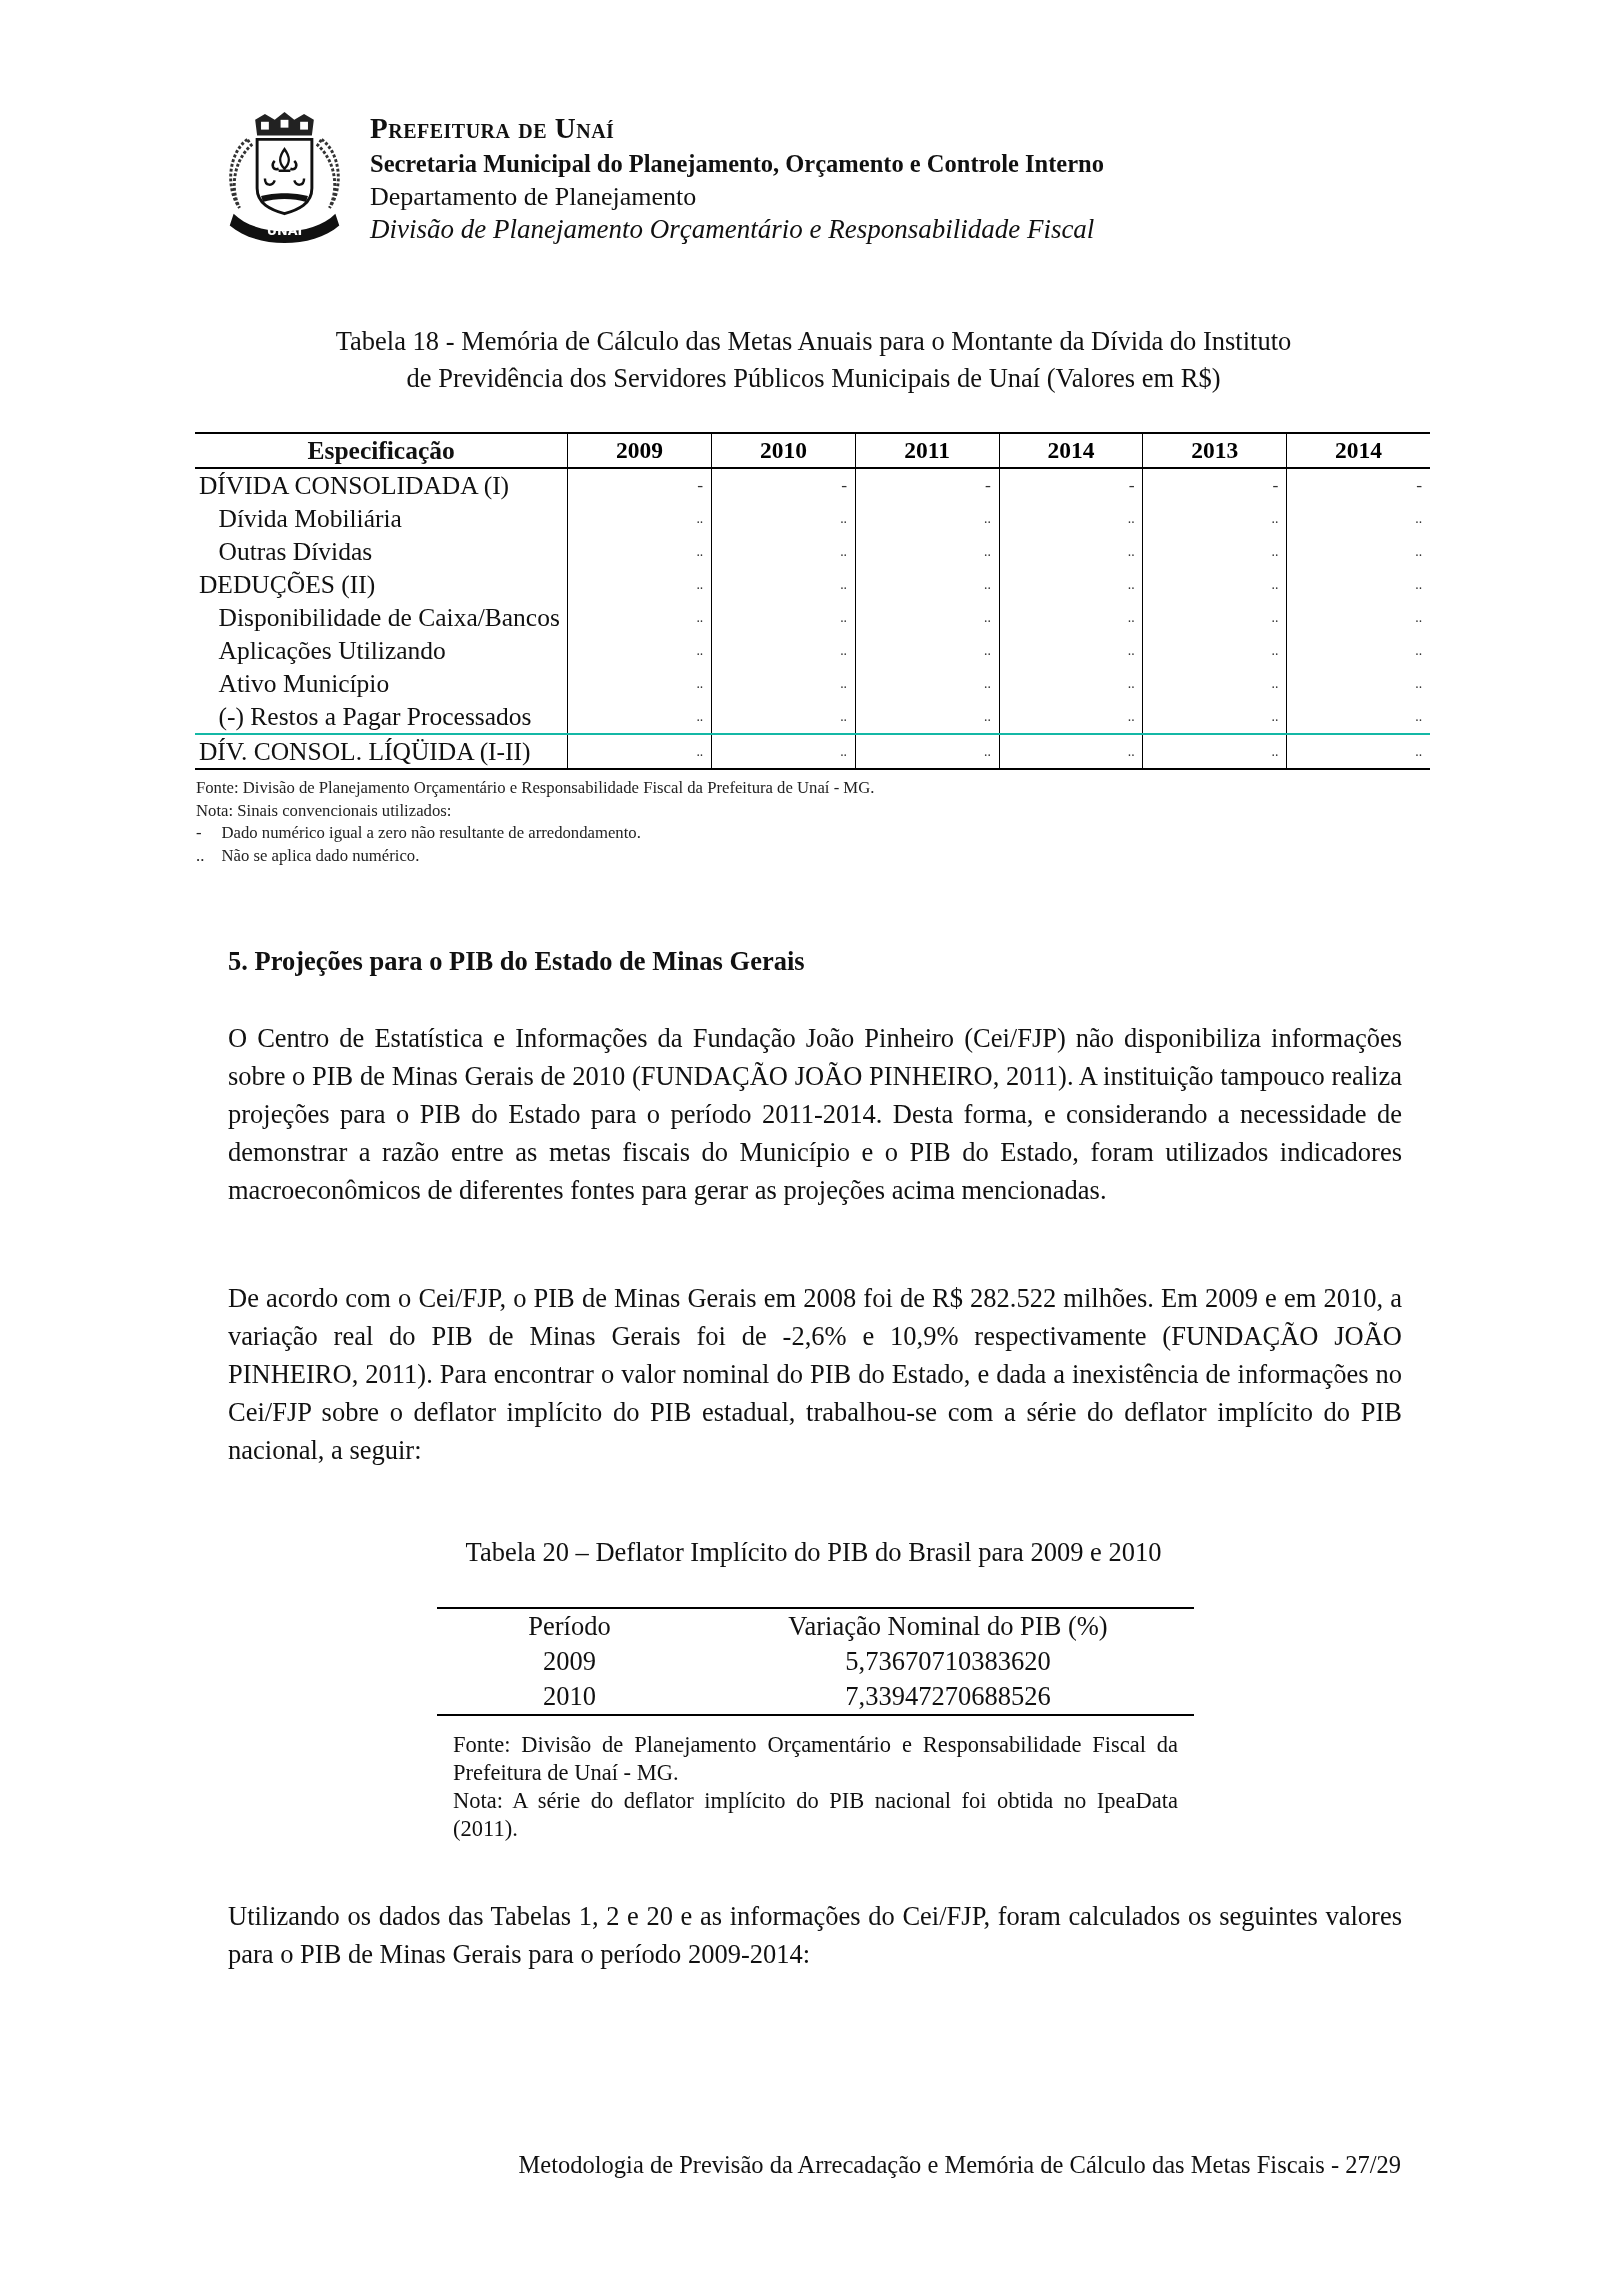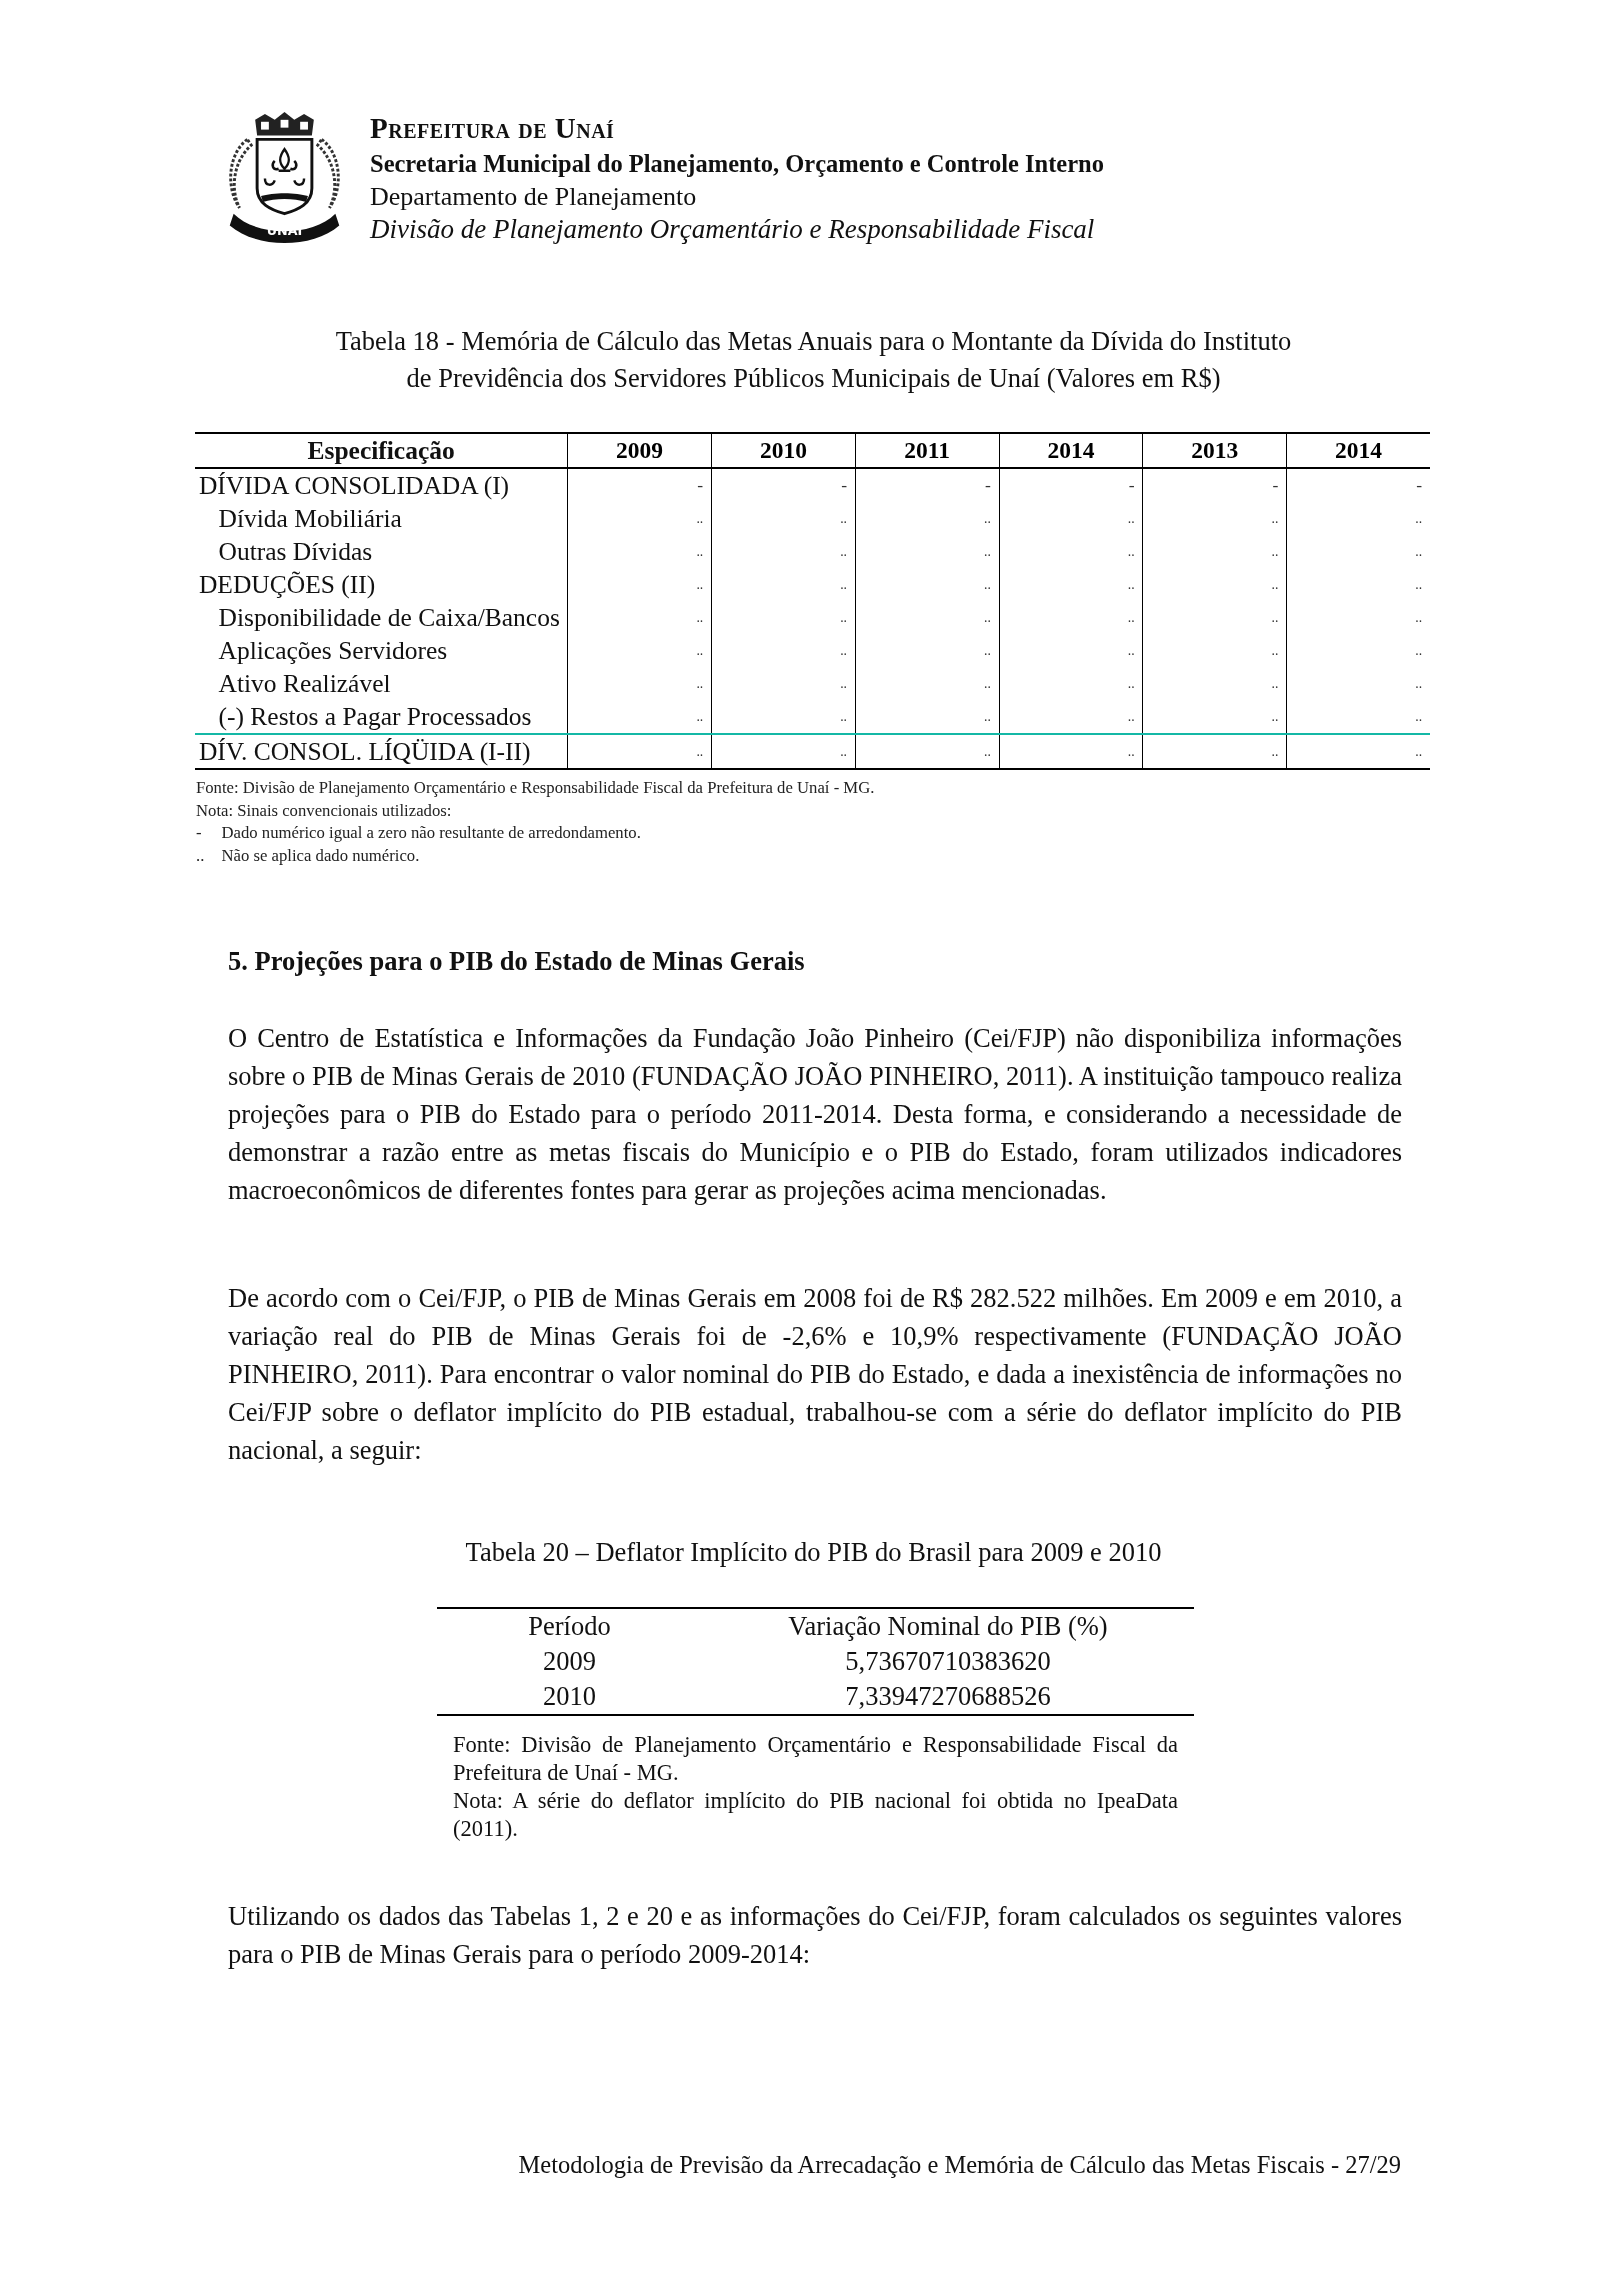--- a/index.html
+++ b/index.html
@@ -138,30 +138,30 @@
       <tr>
         <td class="label sub">Disponibilidade de Caixa/Bancos</td>
         <td class="year">..</td>
         <td class="year">..</td>
         <td class="year">..</td>
         <td class="year">..</td>
         <td class="year">..</td>
         <td class="year">..</td>
       </tr>
       <tr>
-        <td class="label sub">Aplicações Servidores</td>
-        <td class="year">..</td>
-        <td class="year">..</td>
-        <td class="year">..</td>
-        <td class="year">..</td>
-        <td class="year">..</td>
-        <td class="year">..</td>
-      </tr>
-      <tr>
-        <td class="label sub">Ativo Realizável</td>
+        <td class="label sub">Aplicações Utilizando</td>
+        <td class="year">..</td>
+        <td class="year">..</td>
+        <td class="year">..</td>
+        <td class="year">..</td>
+        <td class="year">..</td>
+        <td class="year">..</td>
+      </tr>
+      <tr>
+        <td class="label sub">Ativo Município</td>
         <td class="year">..</td>
         <td class="year">..</td>
         <td class="year">..</td>
         <td class="year">..</td>
         <td class="year">..</td>
         <td class="year">..</td>
       </tr>
       <tr>
         <td class="label sub">(-) Restos a Pagar Processados</td>
         <td class="year">..</td>

